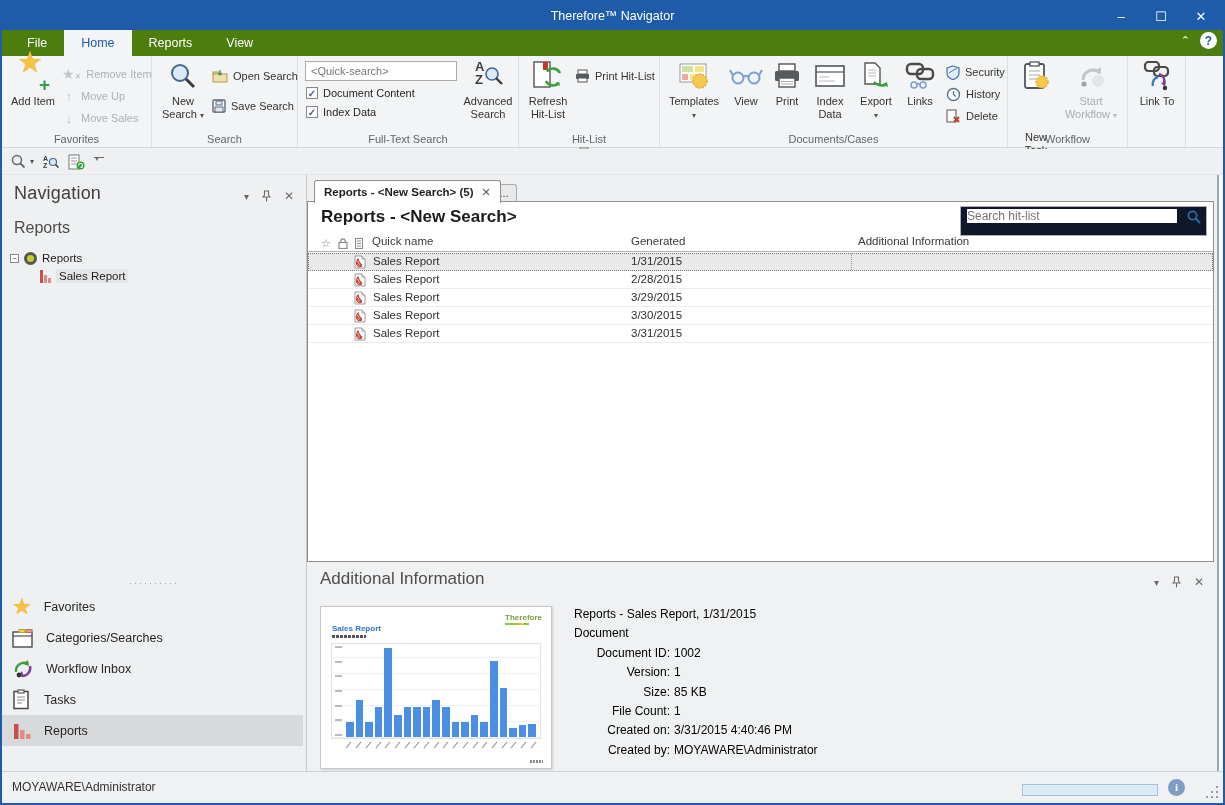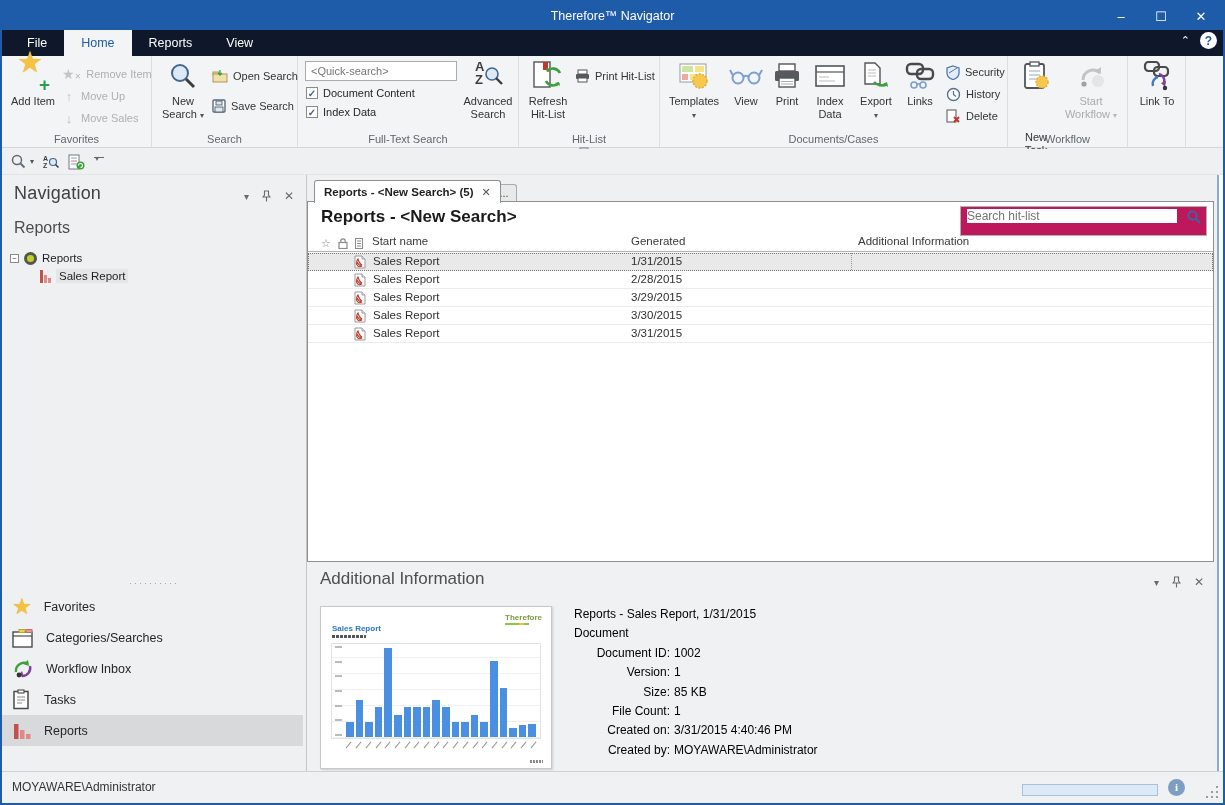--- a/index.html
+++ b/index.html
@@ -7,21 +7,21 @@
   body { font-family:"Liberation Sans", sans-serif; }
   .window { position:relative; width:1225px; height:805px; background:#eef0f1; border:2px solid #1e5caa; overflow:hidden; }
 
   
   .titlebar { position:absolute; left:0; top:0; right:0; height:28px; background:#1e5caa; }
   .title-text { position:absolute; left:0; right:0; top:7px; text-align:center; color:#fff; font-size:12.5px; }
   .win-btns { position:absolute; right:2px; top:0; display:flex; }
   .win-btn { width:40px; height:28px; color:#fff; display:flex; align-items:center; justify-content:center; font-size:13px; }
 
   
-  .tabrow { position:absolute; left:0; top:28px; right:0; height:26px; background:#0f172a; display:flex; padding-left:8px; }
+  .tabrow { position:absolute; left:0; top:28px; right:0; height:26px; background:#4d7c0f; display:flex; padding-left:8px; }
   .rtab { color:#fff; font-size:12.5px; line-height:26px; padding:0 17px; }
   .rtab.active { background:#f3f4f5; color:#1e5caa; }
   .ribbon-chrome { position:absolute; right:6px; top:30px; display:flex; gap:10px; align-items:center; z-index:5; }
   .chev-up { color:#fff; font-size:11px; }
   .help-circle { width:17px; height:17px; border-radius:50%; background:#fff; color:#1e5caa; font-weight:bold; font-size:12px; display:flex; align-items:center; justify-content:center; }
 
   
   .ribbon { position:absolute; left:0; top:54px; right:0; height:92px; background:#f3f4f5; border-bottom:1px solid #d4d6d8; display:flex; }
   .rgroup { position:relative; height:100%; border-right:1px solid #dcdee0; flex:none; }
   .rgroup-label { position:absolute; left:0; right:0; bottom:2px; text-align:center; font-size:11px; color:#5f666d; }
@@ -75,21 +75,21 @@
   .side-star { font-size:22px; color:#f5c242; text-shadow:0 0 1px #cf9f39; line-height:20px; }
 
   
   .tabstrip { position:absolute; left:305px; top:177px; width:907px; height:23px; background:#eef0f1; }
   .doc-tab { position:absolute; left:7px; top:1px; height:23px; background:#fff; border:1px solid #8f8f8f; border-bottom:none; border-radius:3px 3px 0 0; display:flex; align-items:center; gap:8px; padding:0 9px; font-size:11.5px; font-weight:bold; color:#1e1e1e; z-index:3; }
   .doc-tab .closex { font-weight:normal; color:#555; font-size:11px; }
   .tab-more { position:absolute; left:184px; top:5px; height:19px; width:26px; background:#e7e9ea; border:1px solid #a9abad; border-bottom:none; border-radius:3px 3px 0 0; font-size:11px; color:#444; text-align:center; line-height:16px; z-index:1; }
 
   .hitpanel { position:absolute; left:305px; top:199px; width:907px; height:361px; background:#fff; border:1px solid #8f8f8f; z-index:2; }
   .page-title { position:absolute; left:13px; top:5px; font-size:17px; font-weight:bold; color:#1a1a1a; }
-  .hit-search { position:absolute; right:6px; top:4px; width:247px; height:30px; border:1px solid #b0b0b0; background:#be185d; }
+  .hit-search { position:absolute; right:6px; top:4px; width:247px; height:30px; border:1px solid #b0b0b0; background:#0f172a; }
   .hit-search input { position:absolute; left:6px; top:2px; width:210px; border:none; outline:none; font-size:12px; color:#333; font-family:"Liberation Sans",sans-serif; }
   .hit-search input::placeholder { color:#757575; }
   .hit-search .mag { position:absolute; right:5px; top:3px; }
 
   .hl-header { position:absolute; left:0; right:0; top:33px; height:17px; border-bottom:1px solid #b2b2b2; font-size:11.5px; color:#3a3a3a; }
   .hl-header .hic { position:absolute; top:2px; }
   .col-name { position:absolute; left:64px; } .col-gen { position:absolute; left:323px; } .col-add { position:absolute; left:550px; }
   .rows { position:absolute; left:0; right:0; top:51px; }
   .hrow { position:relative; height:18px; border-bottom:1px solid #ececec; font-size:11.5px; color:#2e2e2e; }
   .hrow.selected { background:#e9e9e9; outline:1px dotted #777; outline-offset:-1px; }
@@ -578,21 +578,21 @@
           </svg>
       </span>
       <span class="hic" style="left:47px; top:3px;">
         <svg width="8" height="11" viewBox="0 0 8 11">
             <rect x="0.5" y="0.5" width="7" height="10" fill="#fff" stroke="#8a8a8a"></rect>
             <line x1="2" y1="3" x2="6" y2="3" stroke="#8a8a8a"></line>
             <line x1="2" y1="5.5" x2="6" y2="5.5" stroke="#8a8a8a"></line>
             <line x1="2" y1="8" x2="6" y2="8" stroke="#8a8a8a"></line>
           </svg>
       </span>
-      <span class="col-name">Start name</span>
+      <span class="col-name">Quick name</span>
       <span class="col-gen">Generated</span>
       <span class="col-add">Additional Information</span>
     </div>
     <div class="rows">
       <div class="hrow selected">
         <span class="pdf">
             <svg width="12" height="14" viewBox="0 0 12 14">
               <path d="M1 1h7l3 3v9H1z" fill="#fff" stroke="#999"></path>
               <path d="M8 1v3h3" fill="#eee" stroke="#999"></path>
               <path d="M3 7c1 2 3 4 5 4-2 1-4 1-5-1s0-5 1-6c.5 2 2 5 4 6" fill="none" stroke="#c0392b" stroke-width="1.1"></path>

